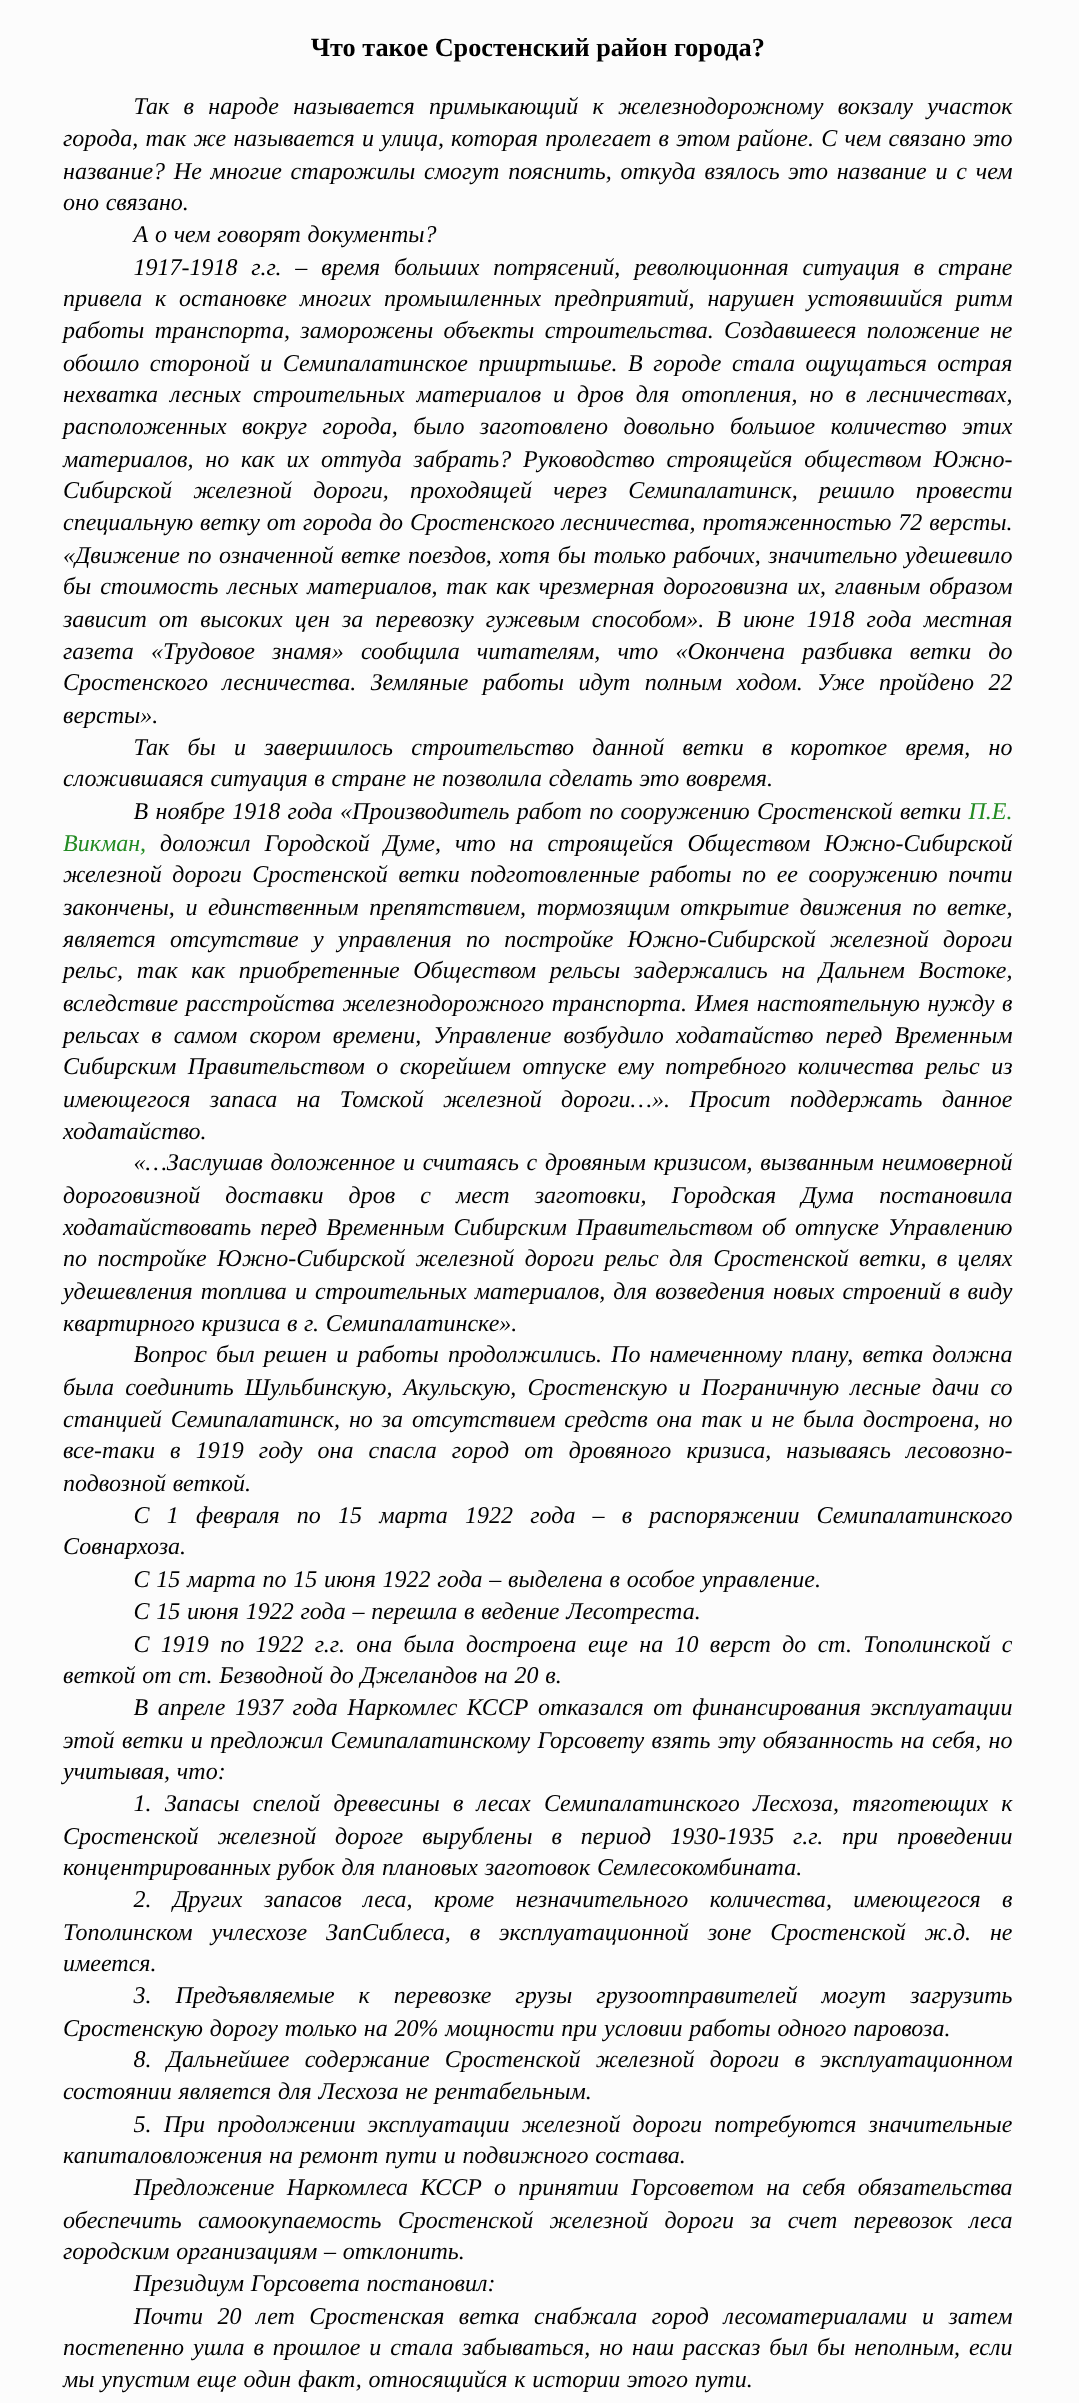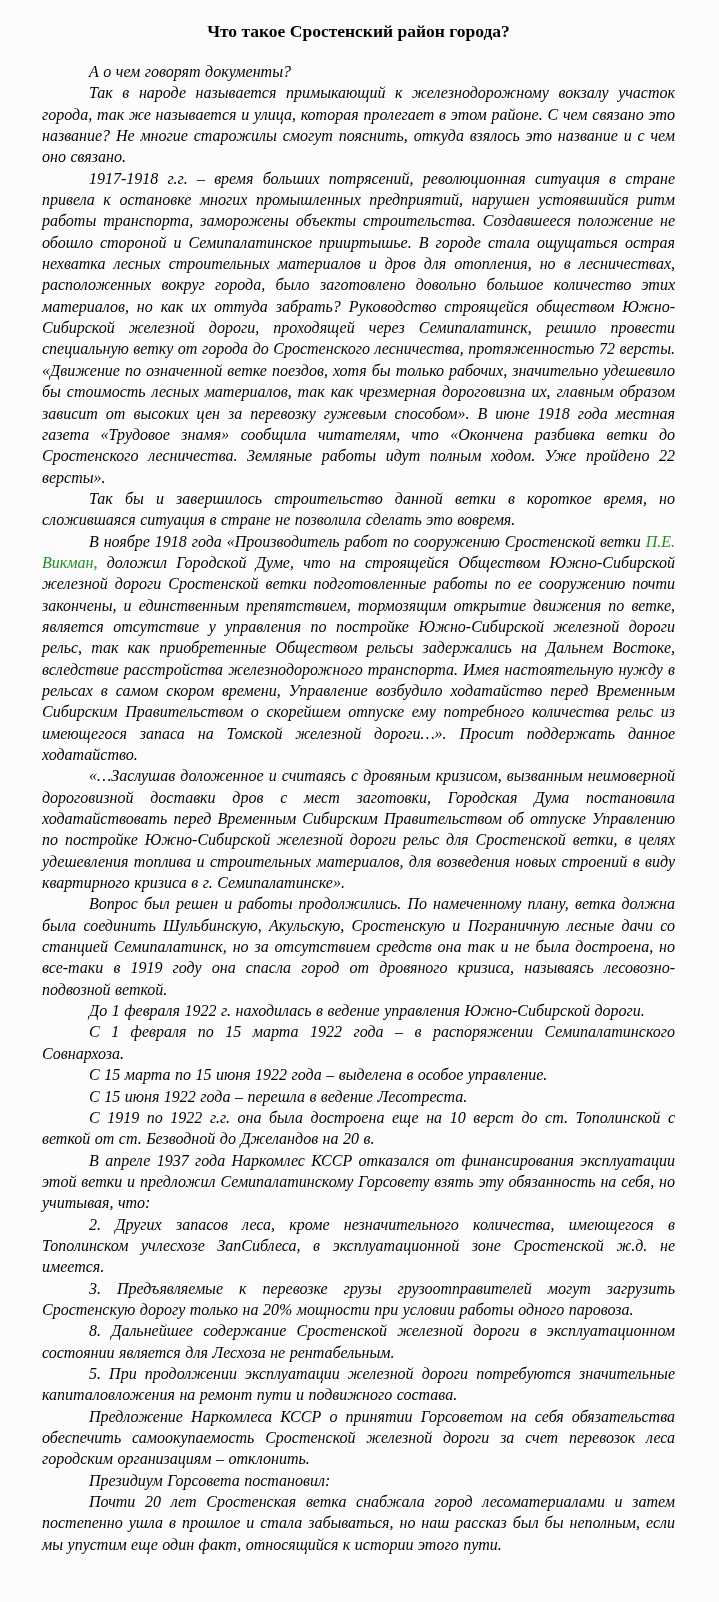--- a/index.html
+++ b/index.html
@@ -46,43 +46,43 @@
     margin-top: 6px;
   }
 </style>
 </head>
 <body>
 
 <div class="page">
 
   <h1 class="title">Что такое Сростенский район города?</h1>
 
+  <p class="para italic">Так в народе называется примыкающий к железнодорожному вокзалу участок города, так же называется и улица, которая пролегает в этом районе. С чем связано это название? Не многие старожилы смогут пояснить, откуда взялось это название и с чем оно связано.</p>
+
   <p class="para italic">А о чем говорят документы?</p>
-
-  <p class="para italic">Так в народе называется примыкающий к железнодорожному вокзалу участок города, так же называется и улица, которая пролегает в этом районе. С чем связано это название? Не многие старожилы смогут пояснить, откуда взялось это название и с чем оно связано.</p>
 
   <p class="para">1917-1918 г.г. – время больших потрясений, революционная ситуация в стране привела к остановке многих промышленных предприятий, нарушен устоявшийся ритм работы транспорта, заморожены объекты строительства. Создавшееся положение не обошло стороной и Семипалатинское прииртышье. В городе стала ощущаться острая нехватка лесных строительных материалов и дров для отопления, но в лесничествах, расположенных вокруг города, было заготовлено довольно большое количество этих материалов, но как их оттуда забрать? Руководство строящейся обществом Южно-Сибирской железной дороги, проходящей через Семипалатинск, решило провести специальную ветку от города до Сростенского лесничества, протяженностью 72 версты. «Движение по означенной ветке поездов, хотя бы только рабочих, значительно удешевило бы стоимость лесных материалов, так как чрезмерная дороговизна их, главным образом зависит от высоких цен за перевозку гужевым способом». В июне 1918 года местная газета «Трудовое знамя» сообщила читателям, что «Окончена разбивка ветки до Сростенского лесничества. Земляные работы идут полным ходом. Уже пройдено 22 версты».</p>
 
   <p class="para">Так бы и завершилось строительство данной ветки в короткое время, но сложившаяся ситуация в стране не позволила сделать это вовремя.</p>
 
   <p class="para"><span>В ноябре 1918 года «Производитель работ по сооружению Сростенской ветки </span><span class="green">П.Е. Викман,</span><span> доложил Городской Думе, что на строящейся Обществом Южно-Сибирской железной дороги Сростенской ветки подготовленные работы по ее сооружению почти закончены, и единственным препятствием, тормозящим открытие движения по ветке, является отсутствие у управления по постройке Южно-Сибирской железной дороги рельс, так как приобретенные Обществом рельсы задержались на Дальнем Востоке, вследствие расстройства железнодорожного транспорта. Имея настоятельную нужду в рельсах в самом скором времени, Управление возбудило ходатайство перед Временным Сибирским Правительством о скорейшем отпуске ему потребного количества рельс из имеющегося запаса на Томской железной дороги…». Просит поддержать данное ходатайство.</span></p>
 
   <p class="para">«…Заслушав доложенное и считаясь с дровяным кризисом, вызванным неимоверной дороговизной доставки дров с мест заготовки, Городская Дума постановила ходатайствовать перед Временным Сибирским Правительством об отпуске Управлению по постройке Южно-Сибирской железной дороги рельс для Сростенской ветки, в целях удешевления топлива и строительных материалов, для возведения новых строений в виду квартирного кризиса в г. Семипалатинске».</p>
 
   <p class="para">Вопрос был решен и работы продолжились. По намеченному плану, ветка должна была соединить Шульбинскую, Акульскую, Сростенскую и Пограничную лесные дачи со станцией Семипалатинск, но за отсутствием средств она так и не была достроена, но все-таки в 1919 году она спасла город от дровяного кризиса, называясь лесовозно-подвозной веткой.</p>
 
-  <p class="para">До 1 февраля 1922 г. находилась в ведение управления Южно-Сибирской дороги.</p>
   <p class="para">С 1 февраля по 15 марта 1922 года – в распоряжении Семипалатинского Совнархоза.</p>
   <p class="para">С 15 марта по 15 июня 1922 года – выделена в особое управление.</p>
   <p class="para">С 15 июня 1922 года – перешла в ведение Лесотреста.</p>
 
   <p class="para gap-before">С 1919 по 1922 г.г. она была достроена еще на 10 верст до ст. Тополинской с веткой от ст. Безводной до Джеландов на 20 в.</p>
 
   <p class="para">В апреле 1937 года Наркомлес КССР отказался от финансирования эксплуатации этой ветки и предложил Семипалатинскому Горсовету взять эту обязанность на себя, но учитывая, что:</p>
 
+  <p class="para">1. Запасы спелой древесины в лесах Семипалатинского Лесхоза, тяготеющих к Сростенской железной дороге вырублены в период 1930-1935 г.г. при проведении концентрированных рубок для плановых заготовок Семлесокомбината.</p>
   <p class="para">2. Других запасов леса, кроме незначительного количества, имеющегося в Тополинском учлесхозе ЗапСиблеса, в эксплуатационной зоне Сростенской ж.д. не имеется.</p>
   <p class="para">3. Предъявляемые к перевозке грузы грузоотправителей могут загрузить Сростенскую дорогу только на 20% мощности при условии работы одного паровоза.</p>
   <p class="para">8. Дальнейшее содержание Сростенской железной дороги в эксплуатационном состоянии является для Лесхоза не рентабельным.</p>
   <p class="para">5. При продолжении эксплуатации железной дороги потребуются значительные капиталовложения на ремонт пути и подвижного состава.</p>
 
   <p class="para">Предложение Наркомлеса КССР о принятии Горсоветом на себя обязательства обеспечить самоокупаемость Сростенской железной дороги за счет перевозок леса городским организациям – отклонить.</p>
 
   <p class="para">Президиум Горсовета постановил:</p>
 
   <p class="para">Почти 20 лет Сростенская ветка снабжала город лесоматериалами и затем постепенно ушла в прошлое и стала забываться, но наш рассказ был бы неполным, если мы упустим еще один факт, относящийся к истории этого пути.</p>

